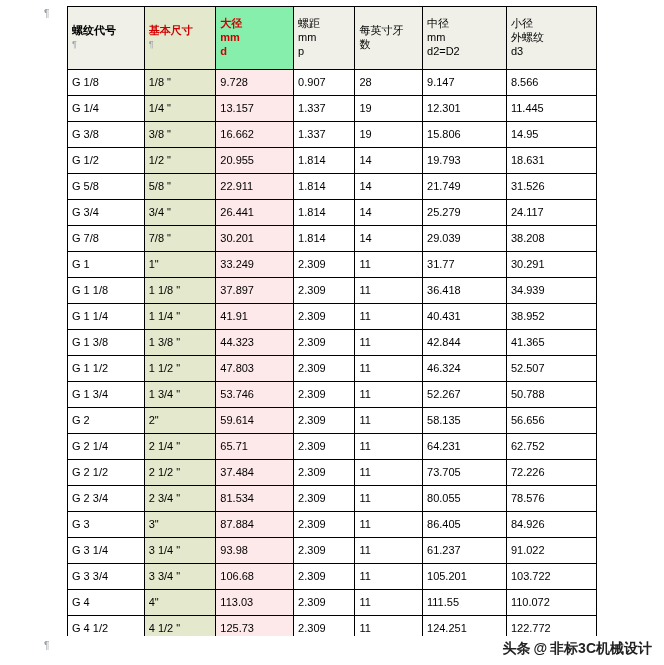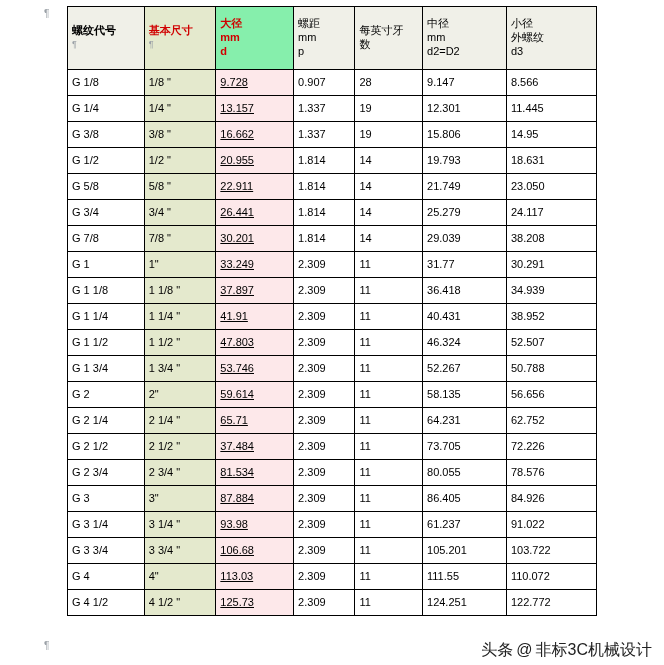--- a/index.html
+++ b/index.html
@@ -68,39 +68,38 @@
     background: #e4e9cd;
     color: #c00000;
     font-weight: bold;
     font-size: 11.5px;
   }
   td.col-major {
     background: #fde8ea;
     color: #c00000;
     font-weight: bold;
     font-size: 11.5px;
-    text-decoration: underline;
   }
   td.col-num { font-size: 11.5px; }
 
   .footer {
     position: absolute;
     left: 0;
     top: 636px;
     width: 664px;
     height: 29px;
     background: #ffffff;
   }
   .footer-mark {
     position: absolute;
     right: 12px;
     top: 4px;
-    font-size: 16px;
+    font-size: 14px;
     color: #222222;
-    font-weight: normal;
+    font-weight: bold;
     font-family: "Liberation Sans", sans-serif;
   }
   .footer-mark .sep { color: #222222; margin: 0 3px; }
   .stray-pilcrow {
     position: absolute;
     left: 44px;
     top: 640px;
     color: #9aa0a6;
     font-size: 10px;
   }
@@ -202,21 +201,21 @@
           <td class="col-num">19.793</td>
           <td class="col-num">18.631</td>
         </tr>
         <tr>
           <td class="col-code">G 5/8</td>
           <td class="col-basic">5/8 "</td>
           <td class="col-major">22.911</td>
           <td class="col-num">1.814</td>
           <td class="col-num">14</td>
           <td class="col-num">21.749</td>
-          <td class="col-num">23.050</td>
+          <td class="col-num">31.526</td>
         </tr>
         <tr>
           <td class="col-code">G 3/4</td>
           <td class="col-basic">3/4 "</td>
           <td class="col-major">26.441</td>
           <td class="col-num">1.814</td>
           <td class="col-num">14</td>
           <td class="col-num">25.279</td>
           <td class="col-num">24.117</td>
         </tr>
@@ -250,20 +249,29 @@
         <tr>
           <td class="col-code">G 1 1/4</td>
           <td class="col-basic">1 1/4 "</td>
           <td class="col-major">41.91</td>
           <td class="col-num">2.309</td>
           <td class="col-num">11</td>
           <td class="col-num">40.431</td>
           <td class="col-num">38.952</td>
         </tr>
         <tr>
+          <td class="col-code">G 1 3/8</td>
+          <td class="col-basic">1 3/8 "</td>
+          <td class="col-major">44.323</td>
+          <td class="col-num">2.309</td>
+          <td class="col-num">11</td>
+          <td class="col-num">42.844</td>
+          <td class="col-num">41.365</td>
+        </tr>
+        <tr>
           <td class="col-code">G 1 1/2</td>
           <td class="col-basic">1 1/2 "</td>
           <td class="col-major">47.803</td>
           <td class="col-num">2.309</td>
           <td class="col-num">11</td>
           <td class="col-num">46.324</td>
           <td class="col-num">52.507</td>
         </tr>
         <tr>
           <td class="col-code">G 1 3/4</td>

